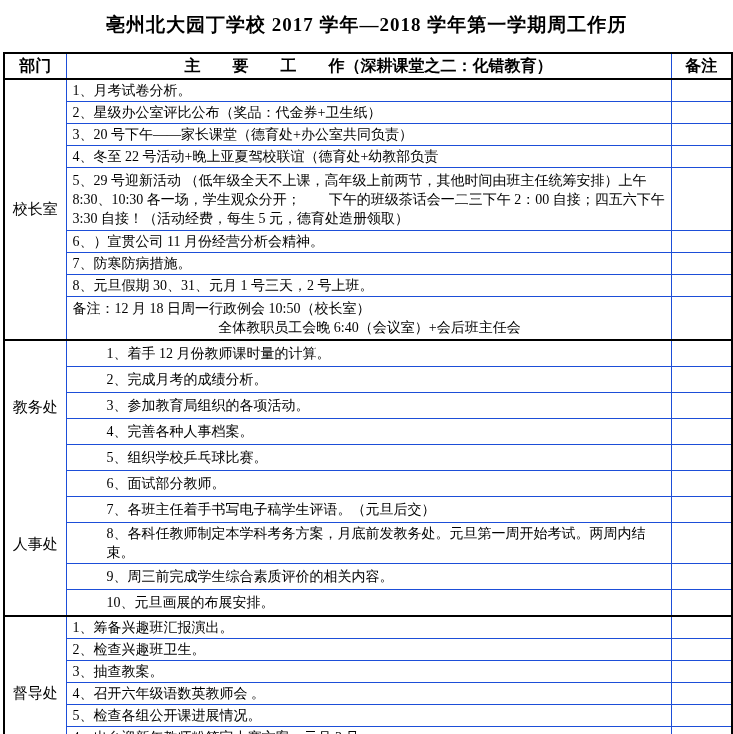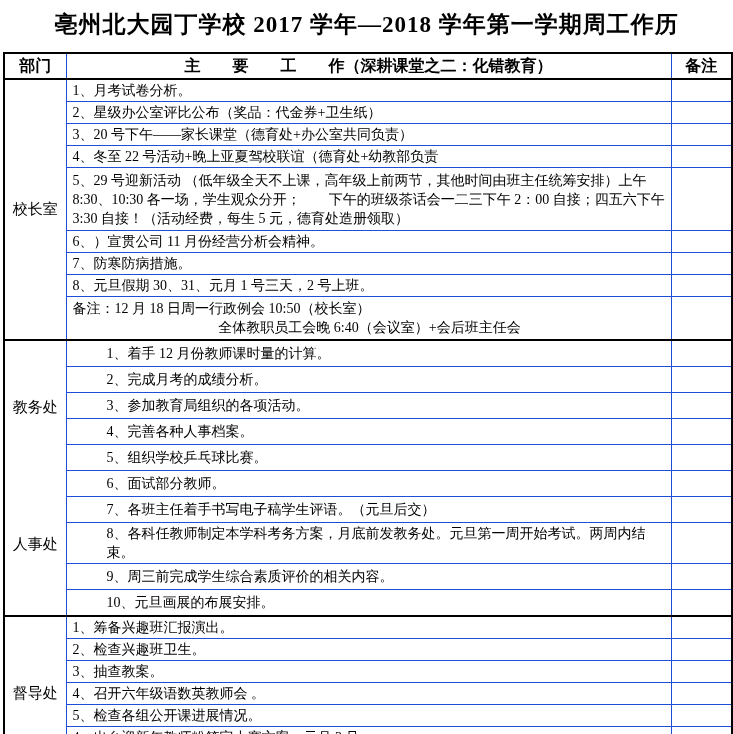--- a/index.html
+++ b/index.html
@@ -6,21 +6,21 @@
   body{
     width:733px;height:734px;
     font-family:"Liberation Serif","DejaVu Serif",serif;
     color:#000;
     position:relative;
     overflow:hidden;
   }
   .page-title{
     margin:8px 0 0 0;
     text-align:center;
-    font-size:23px;
+    font-size:19px;
     font-weight:bold;
     letter-spacing:1px;
     height:44px;
     line-height:34px;
   }
   table.worktable{
     border-collapse:collapse;
     table-layout:fixed;
     width:728px;
     margin-left:3px;

